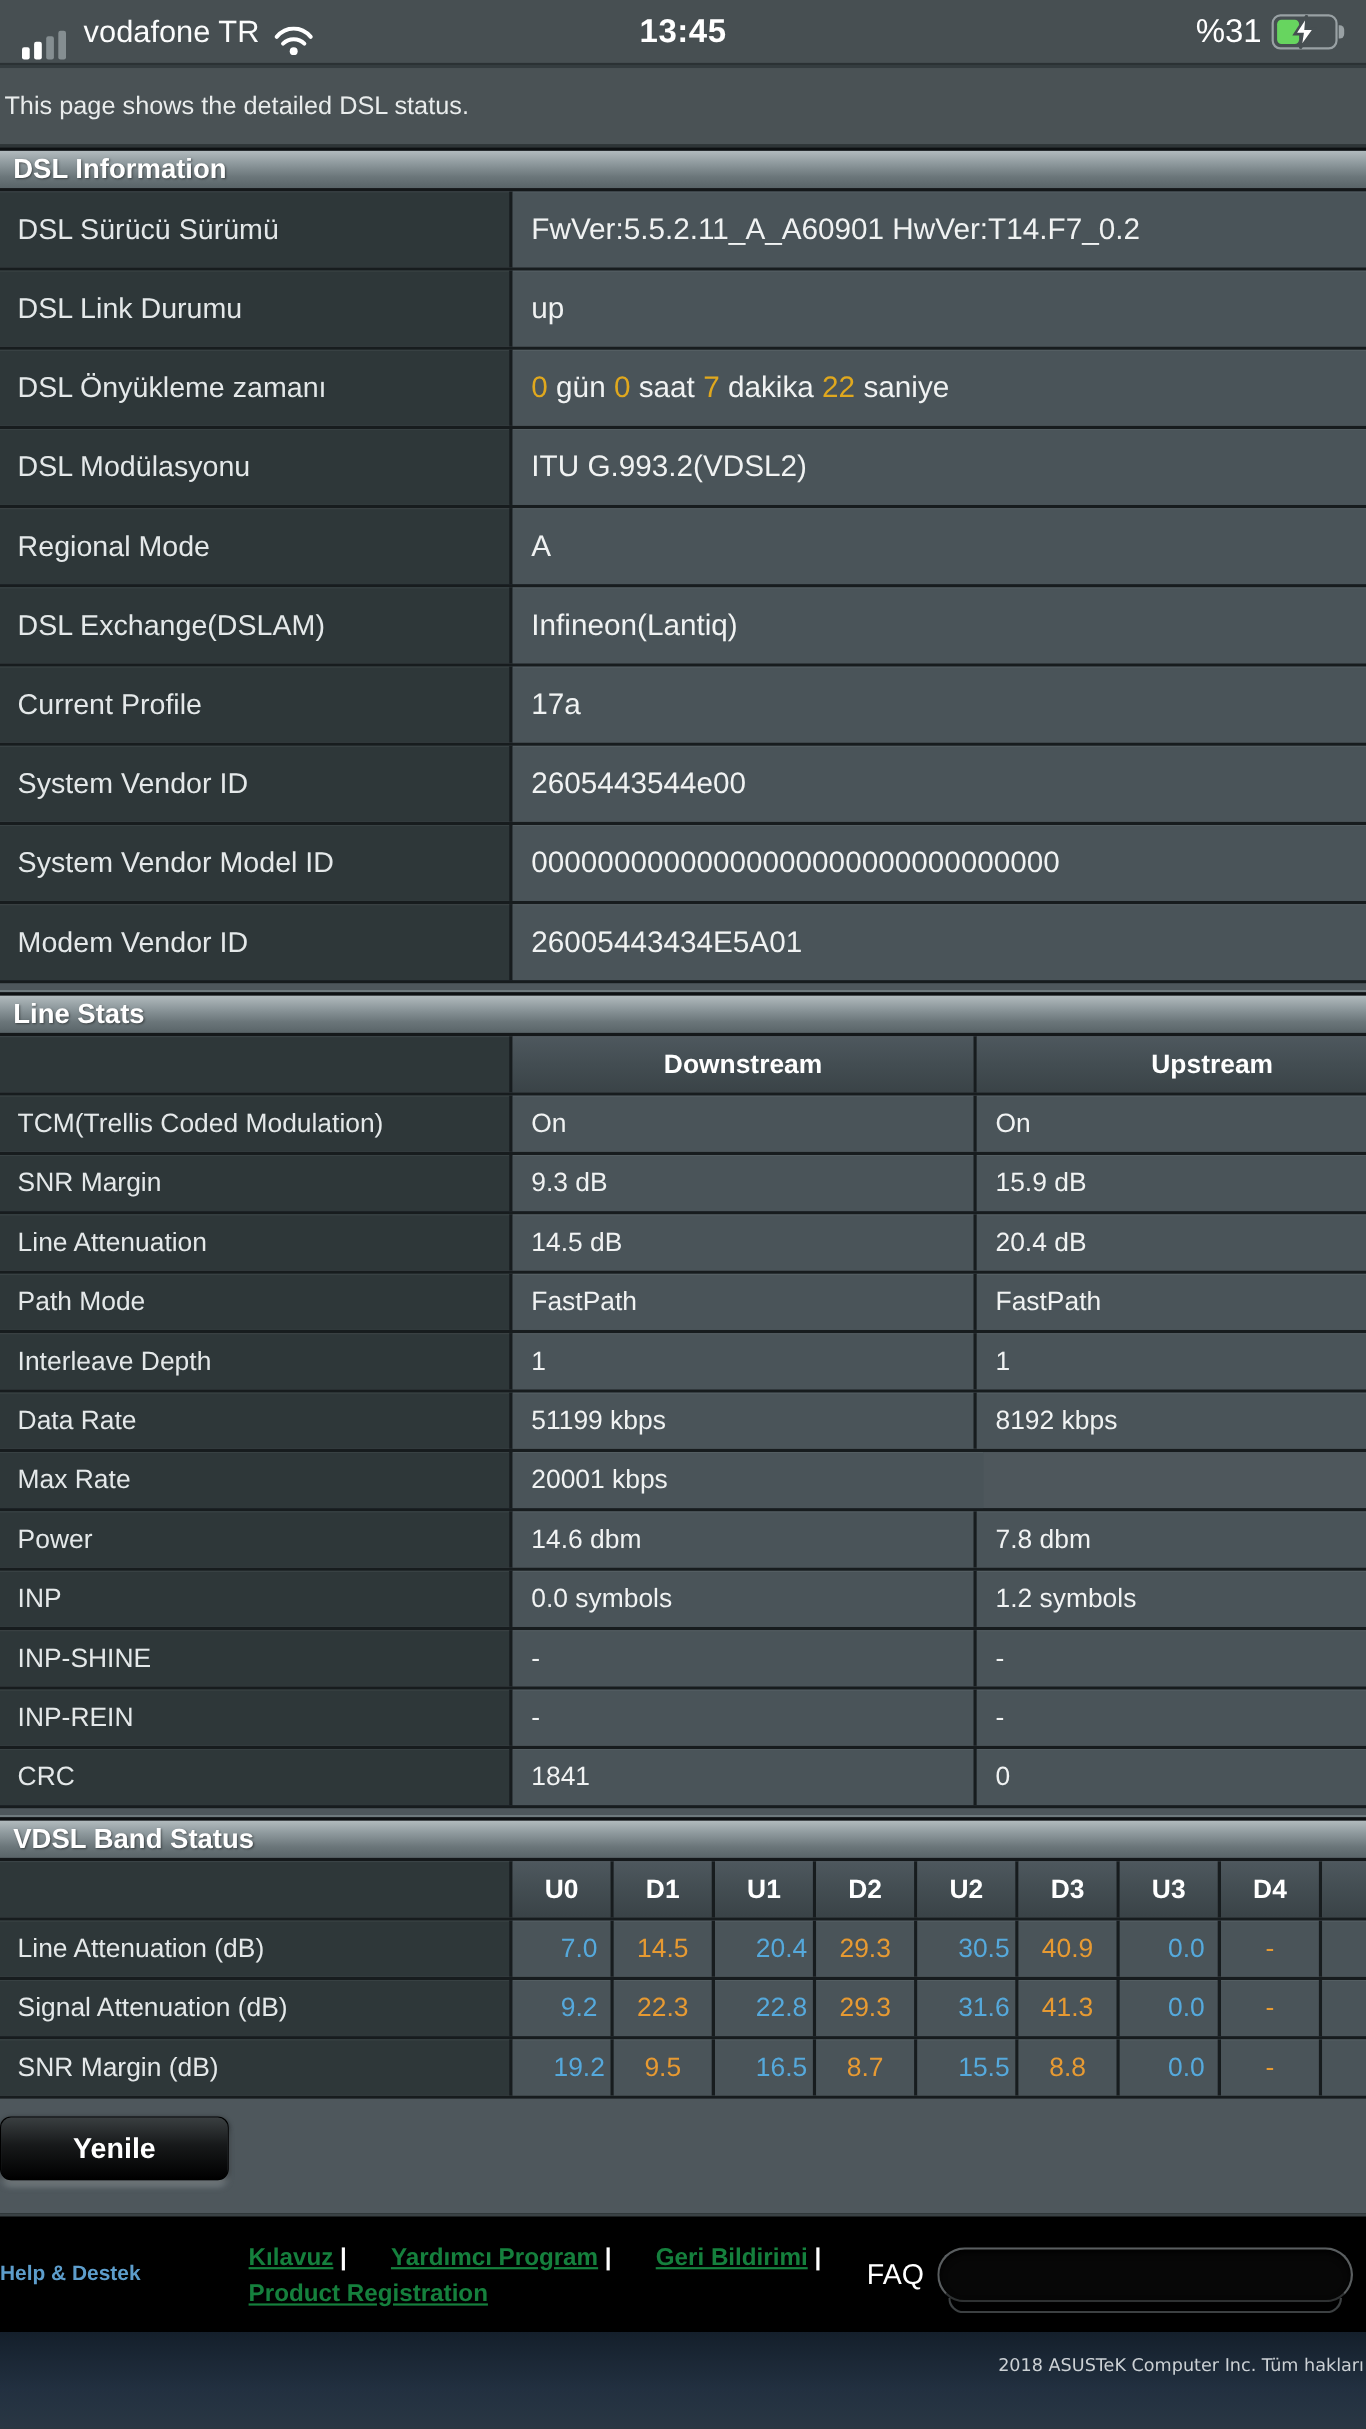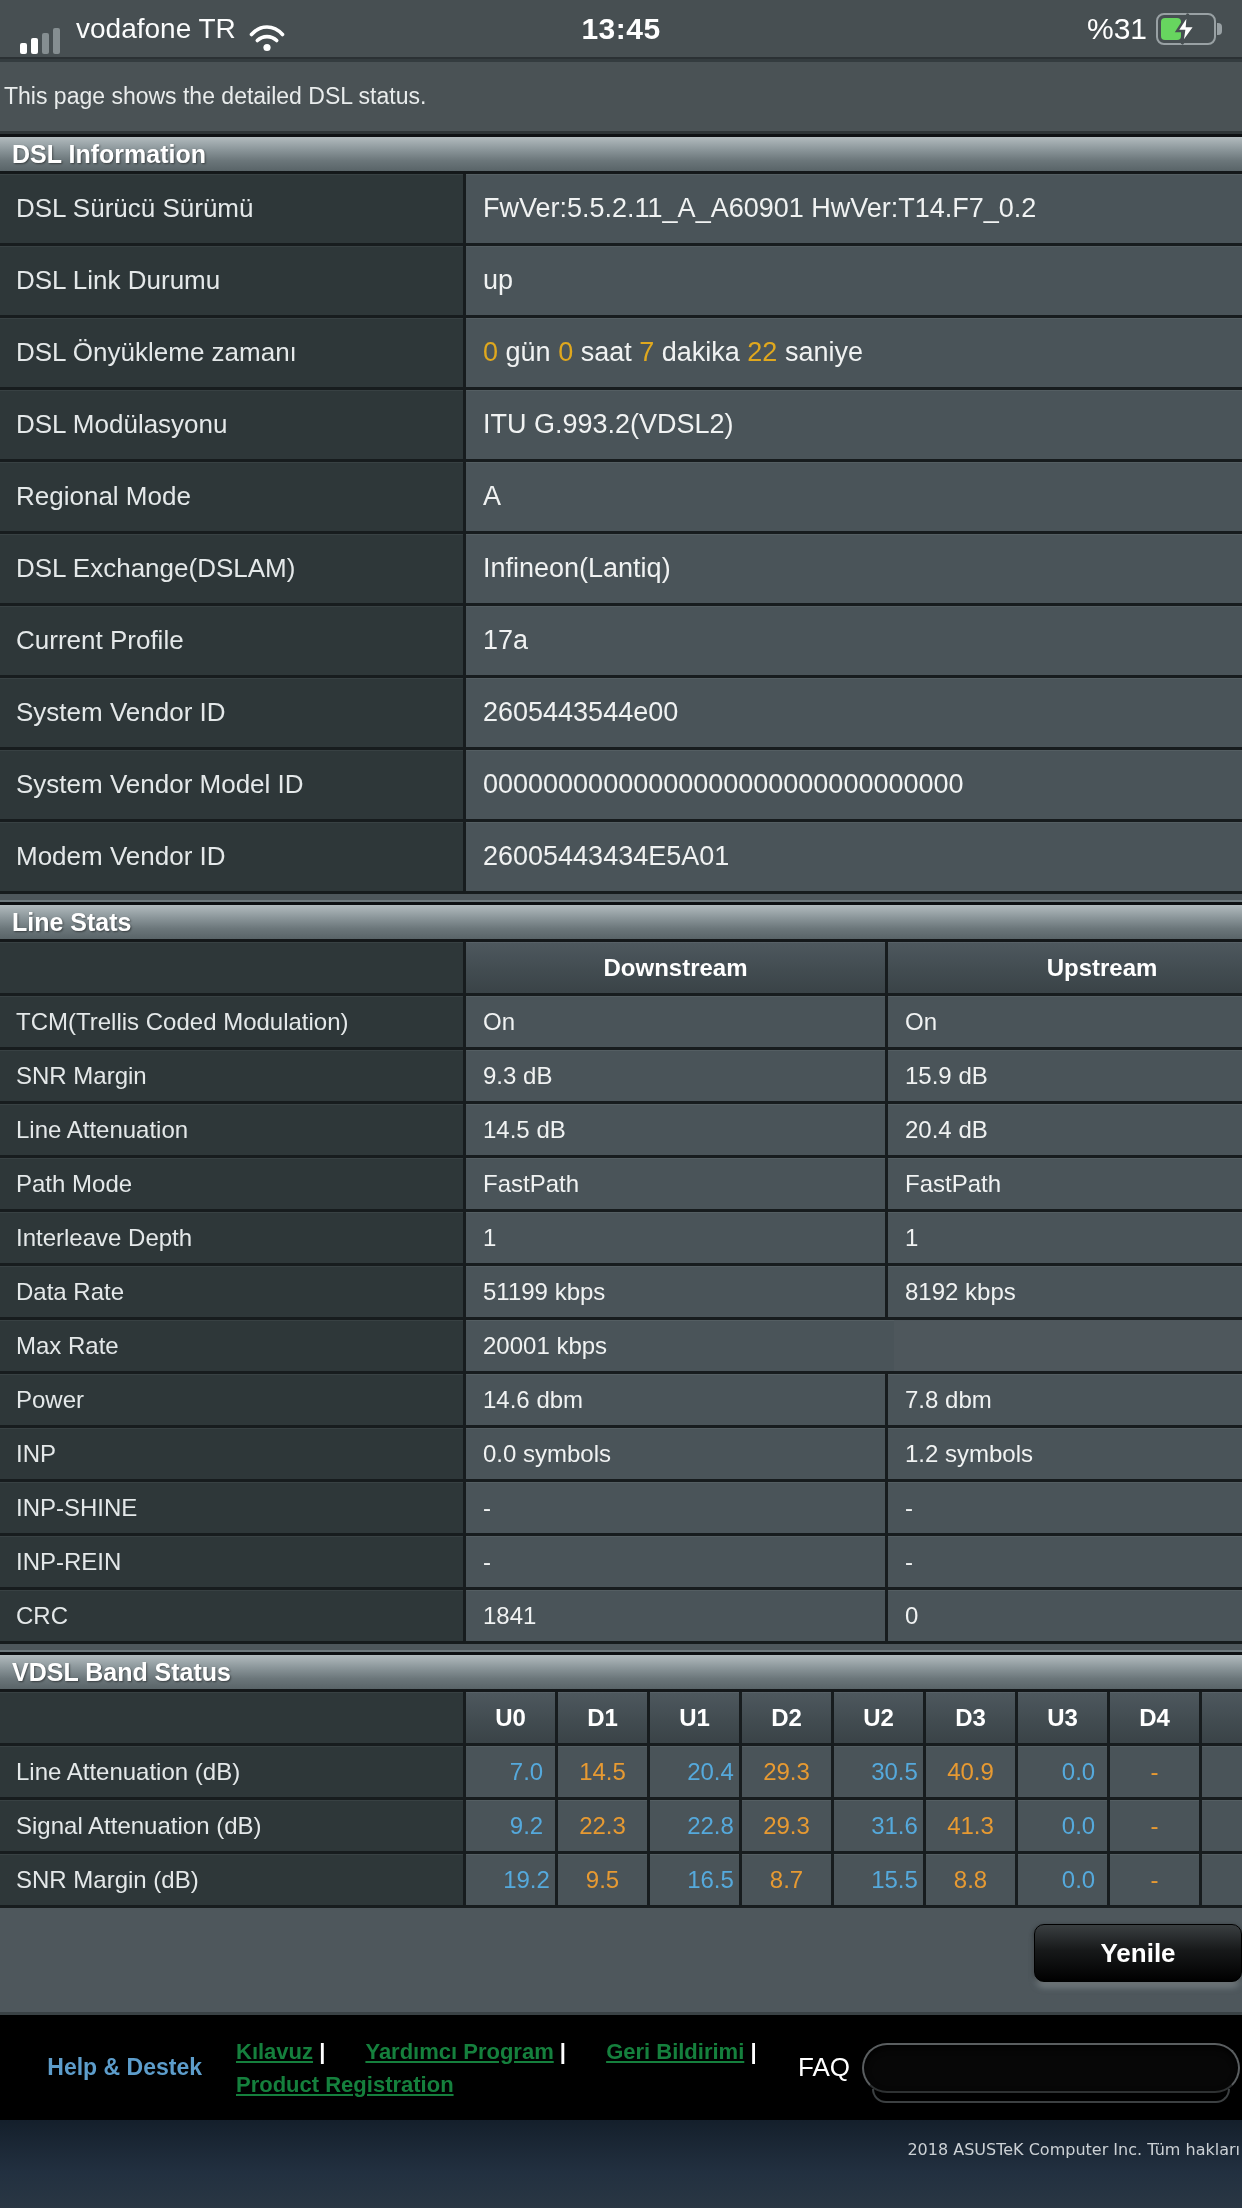--- a/index.html
+++ b/index.html
@@ -62,29 +62,29 @@
   .band-table{width:1294px;}
   .band .trow{height:51px;}
   .band .lcell{font-size:24px;}
   .band .bcell{width:92px;box-sizing:border-box;border-right:3px solid #171c1e;display:flex;align-items:center;
                justify-content:center;background:#4a5459;font-size:24px;box-shadow:inset 0 1px 0 rgba(255,255,255,.06);}
   .band .bhead{background:linear-gradient(180deg,#4e585e 0%,#434d52 50%,#3a4347 100%);font-weight:bold;color:#fff;}
   .c-blue{color:#55a9dc;padding-left:32px;}
   .c-orange{color:#e79a32;}
 
   
-  .btn-area{height:104px;display:flex;justify-content:flex-end;align-items:flex-start;}
+  .btn-area{height:104px;display:flex;justify-content:flex-start;align-items:flex-start;}
   .refresh-btn{margin-top:16px;width:208px;height:58px;border-radius:10px;border:1px solid #000;
     background:linear-gradient(180deg,#3a3f41 0%,#17191a 45%,#000 100%);
     color:#fff;font-weight:bold;font-size:26px;font-family:inherit;
     box-shadow:0 7px 6px -2px rgba(178,188,191,.5),0 2px 5px rgba(0,0,0,.6);}
 
   
   .footer{height:108px;background:#000;display:flex;align-items:center;color:#fff;border-top:3px solid #3a4245;box-sizing:border-box;}
-  .help-label{width:192px;padding-left:10px;color:#5d9dcb;font-weight:bold;font-size:23px;flex-shrink:0;text-align:right;}
+  .help-label{width:192px;color:#5d9dcb;font-weight:bold;font-size:19px;flex-shrink:0;}
   .flinks{width:588px;font-size:22px;font-weight:bold;line-height:1.5;flex-shrink:0;}
   .flink{color:#15803d;text-decoration:underline;cursor:pointer;margin-left:34px;}
   .fsep{color:#fff;text-decoration:none;}
   .faq-label{font-size:26px;font-weight:normal;margin:0 12px 0 8px;flex-shrink:0;}
   .search-wrap{position:relative;width:378px;height:50px;flex-shrink:0;}
   .faq-input{width:100%;height:100%;box-sizing:border-box;border-radius:25px;background:#070707;
      border:2px solid #5a5e60;border-bottom-color:#2e3132;outline:none;color:#ddd;font-size:22px;padding:0 18px;
      box-shadow:inset 0 3px 6px rgba(0,0,0,.9);}
   .search-shadow{position:absolute;left:10px;right:10px;top:46px;height:12px;border:2px solid #3c4042;border-top:none;
      border-radius:0 0 18px 18px;}

